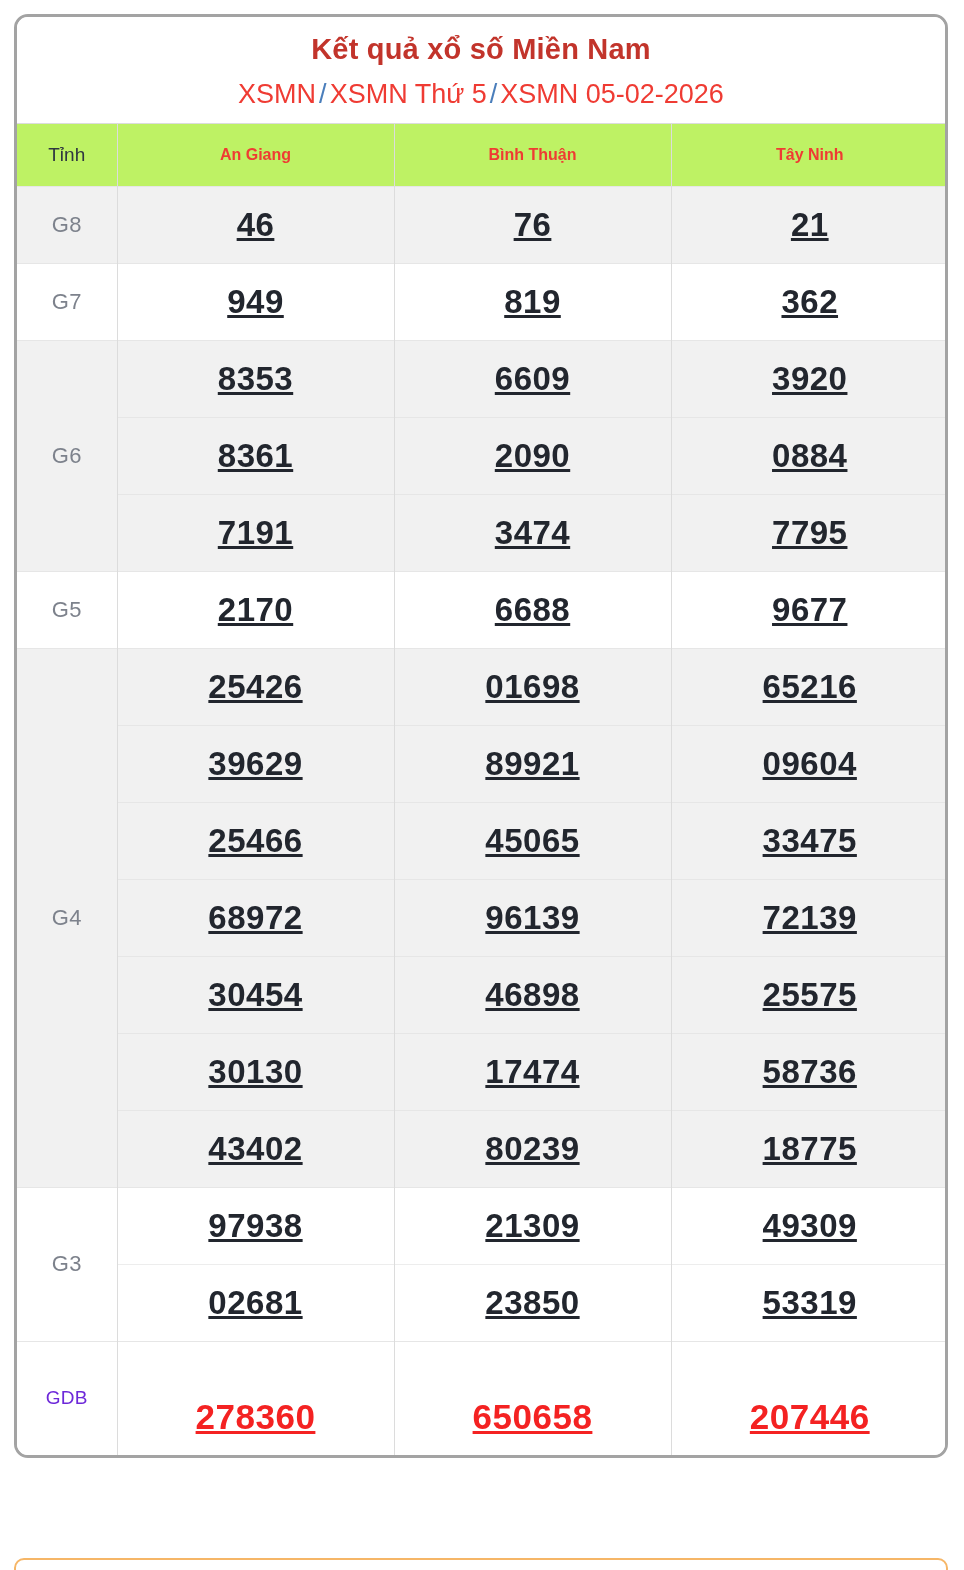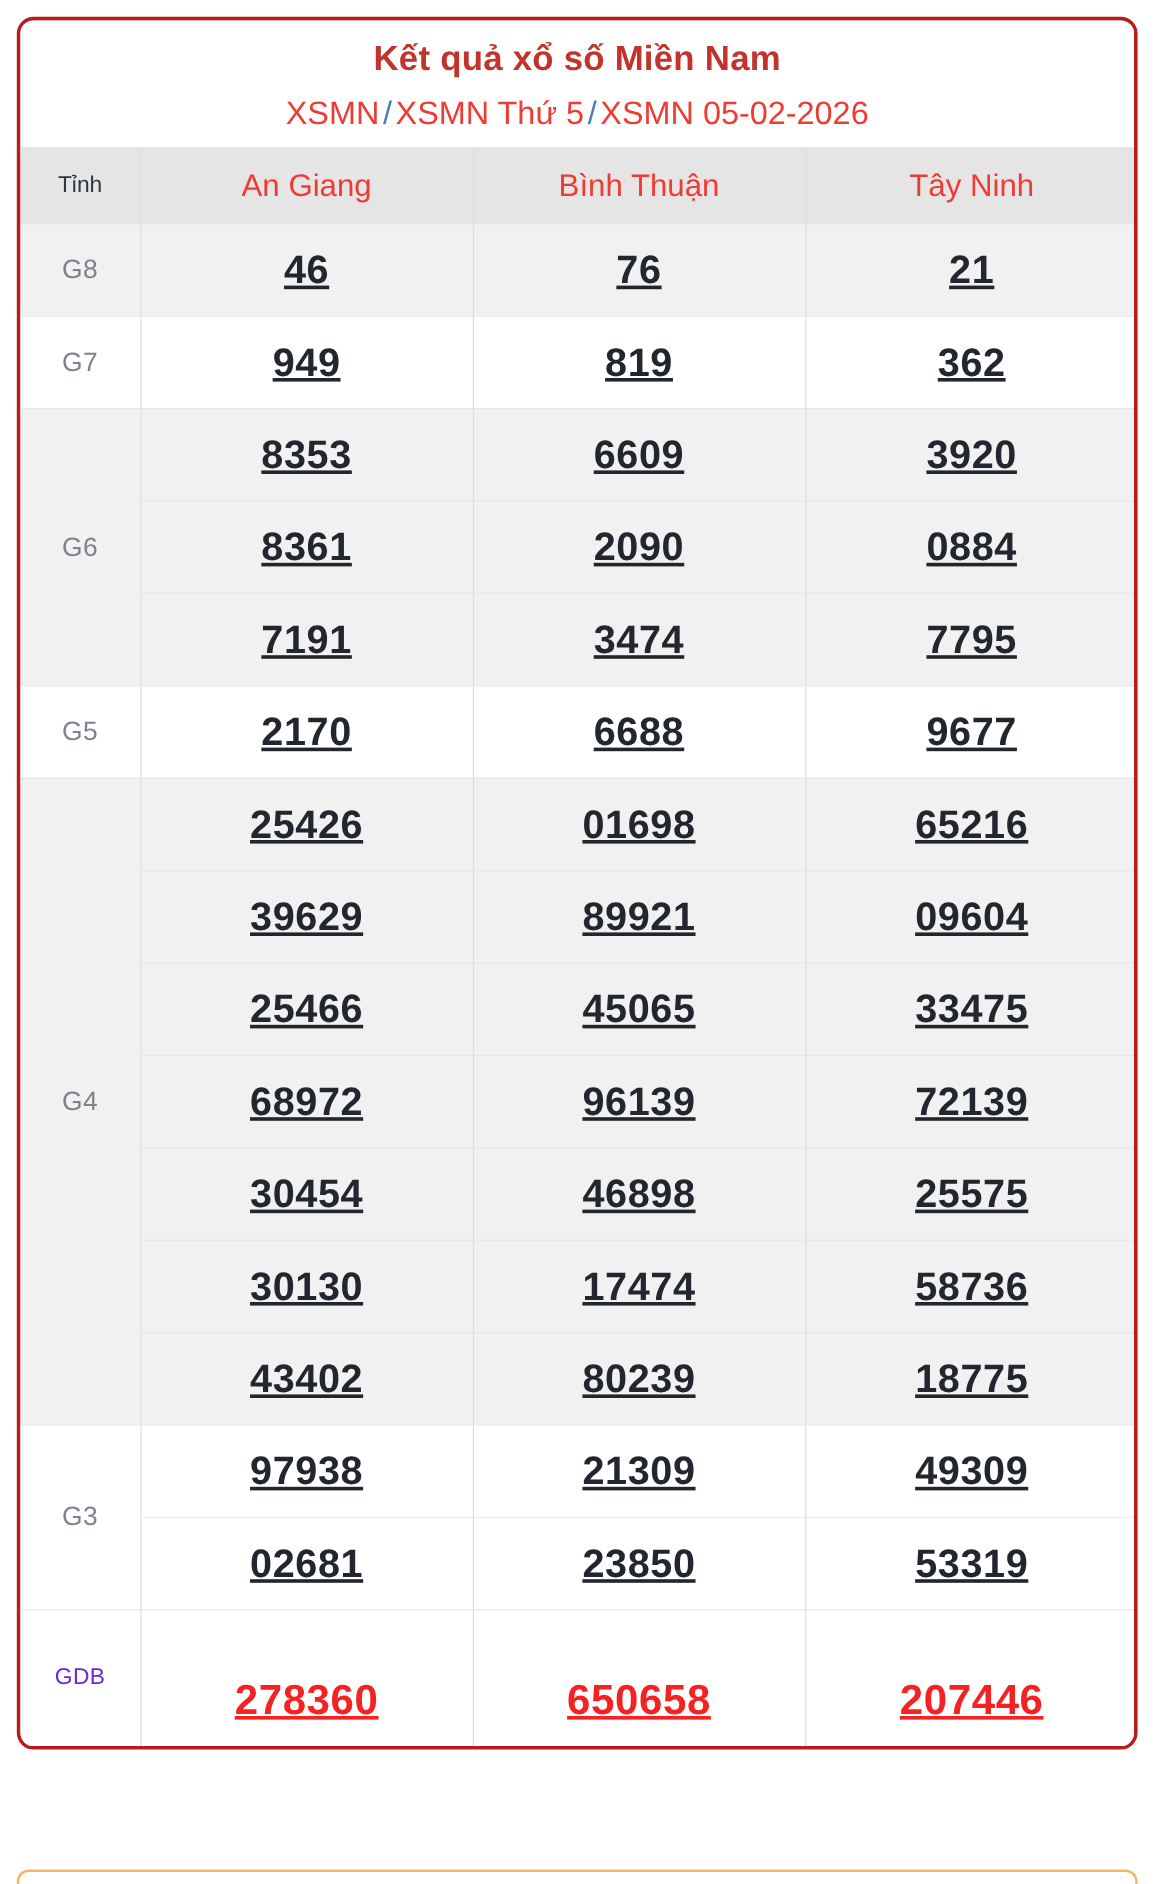--- a/index.html
+++ b/index.html
@@ -14,21 +14,21 @@
     overflow: hidden;
     position: relative;
   }
 
   
   .result-card {
     position: absolute;
     left: 14px;
     top: 14px;
     width: 934px;
-    border: 3px solid #b91c1c;
+    border: 3px solid #a3a3a3;
     border-radius: 14px;
     box-sizing: border-box;
     background: #ffffff;
     overflow: hidden;
   }
 
   
   .card-header {
     padding: 16px 10px 12px 10px;
     text-align: center;
@@ -78,31 +78,31 @@
   }
   table.kq th:first-child,
   table.kq td:first-child {
     border-left: none;
   }
   table.kq thead th {
     border-top: 1px solid #dcdcdc;
   }
 
   
-  thead tr { background: #e5e5e5; }
+  thead tr { background: #bef264; }
   th.hd-prov {
     color: #2f3640;
     font-size: 19px;
     font-weight: normal;
     height: 62px;
   }
   th.hd-city {
     color: #ef3b33;
-    font-size: 26px;
-    font-weight: normal;
+    font-size: 16px;
+    font-weight: bold;
     height: 62px;
   }
 
   
   td.prize-label {
     color: #7d828c;
     font-size: 22px;
     font-weight: normal;
     letter-spacing: 0.3px;
   }

